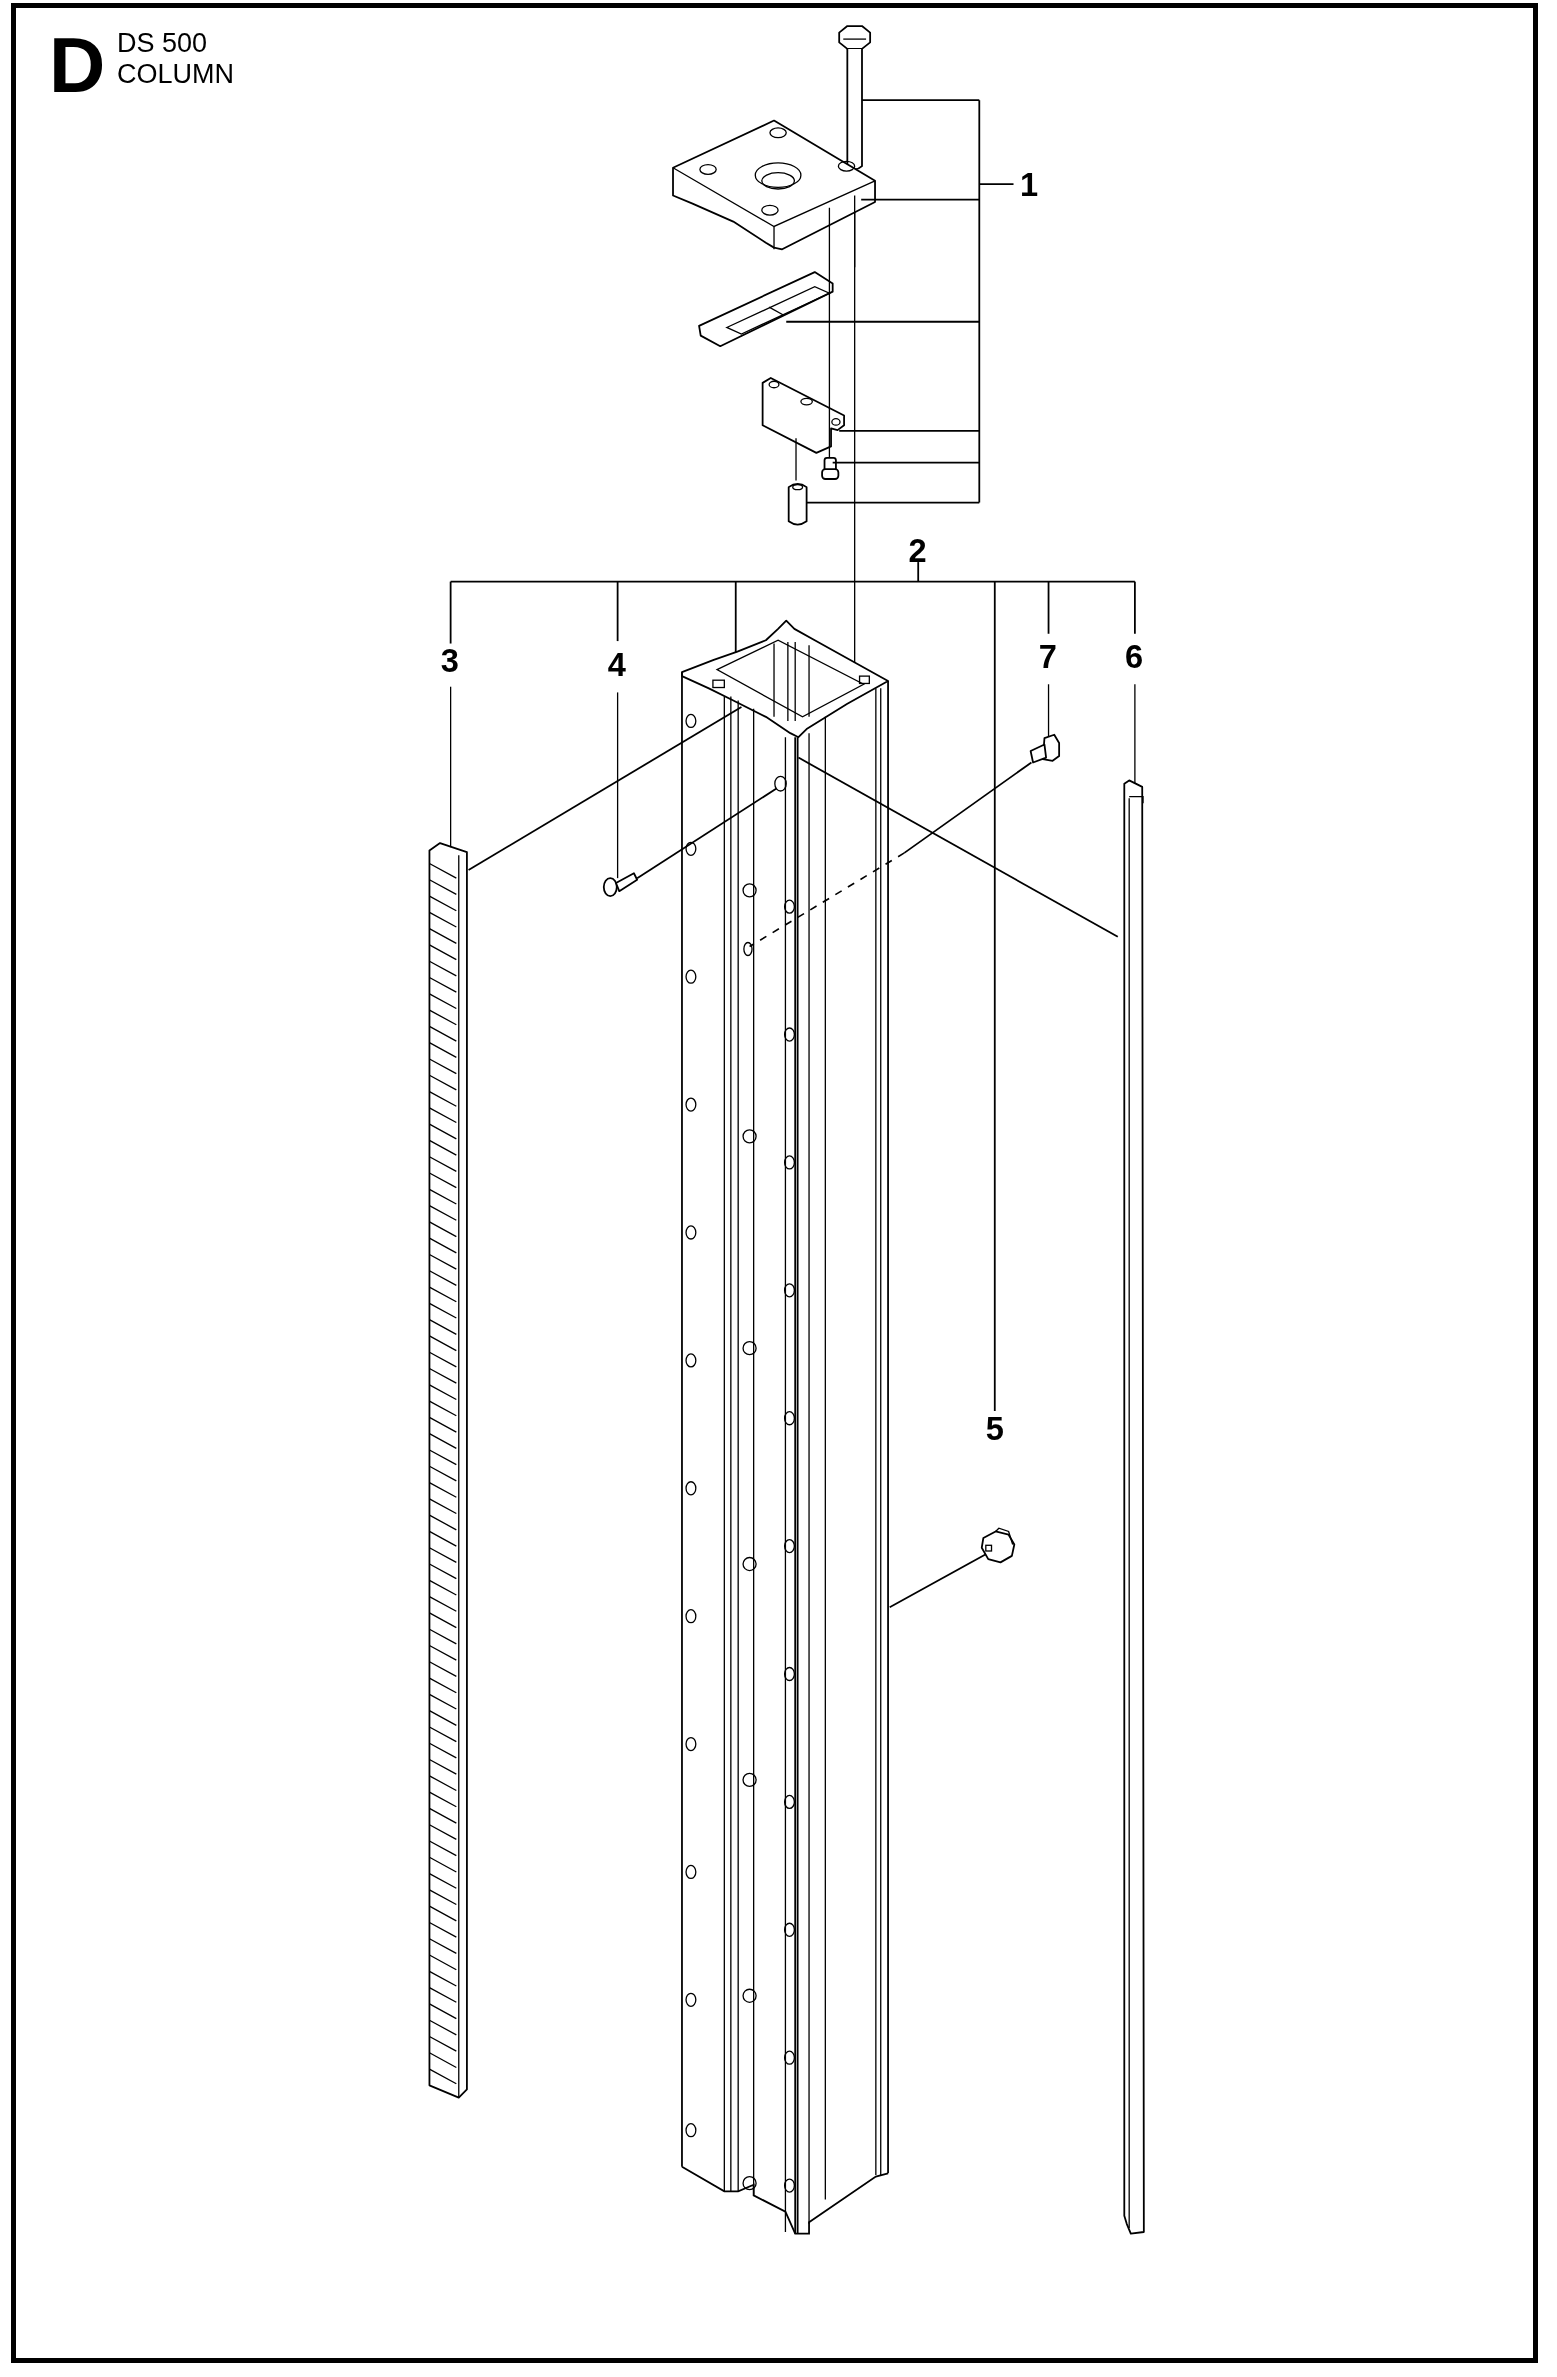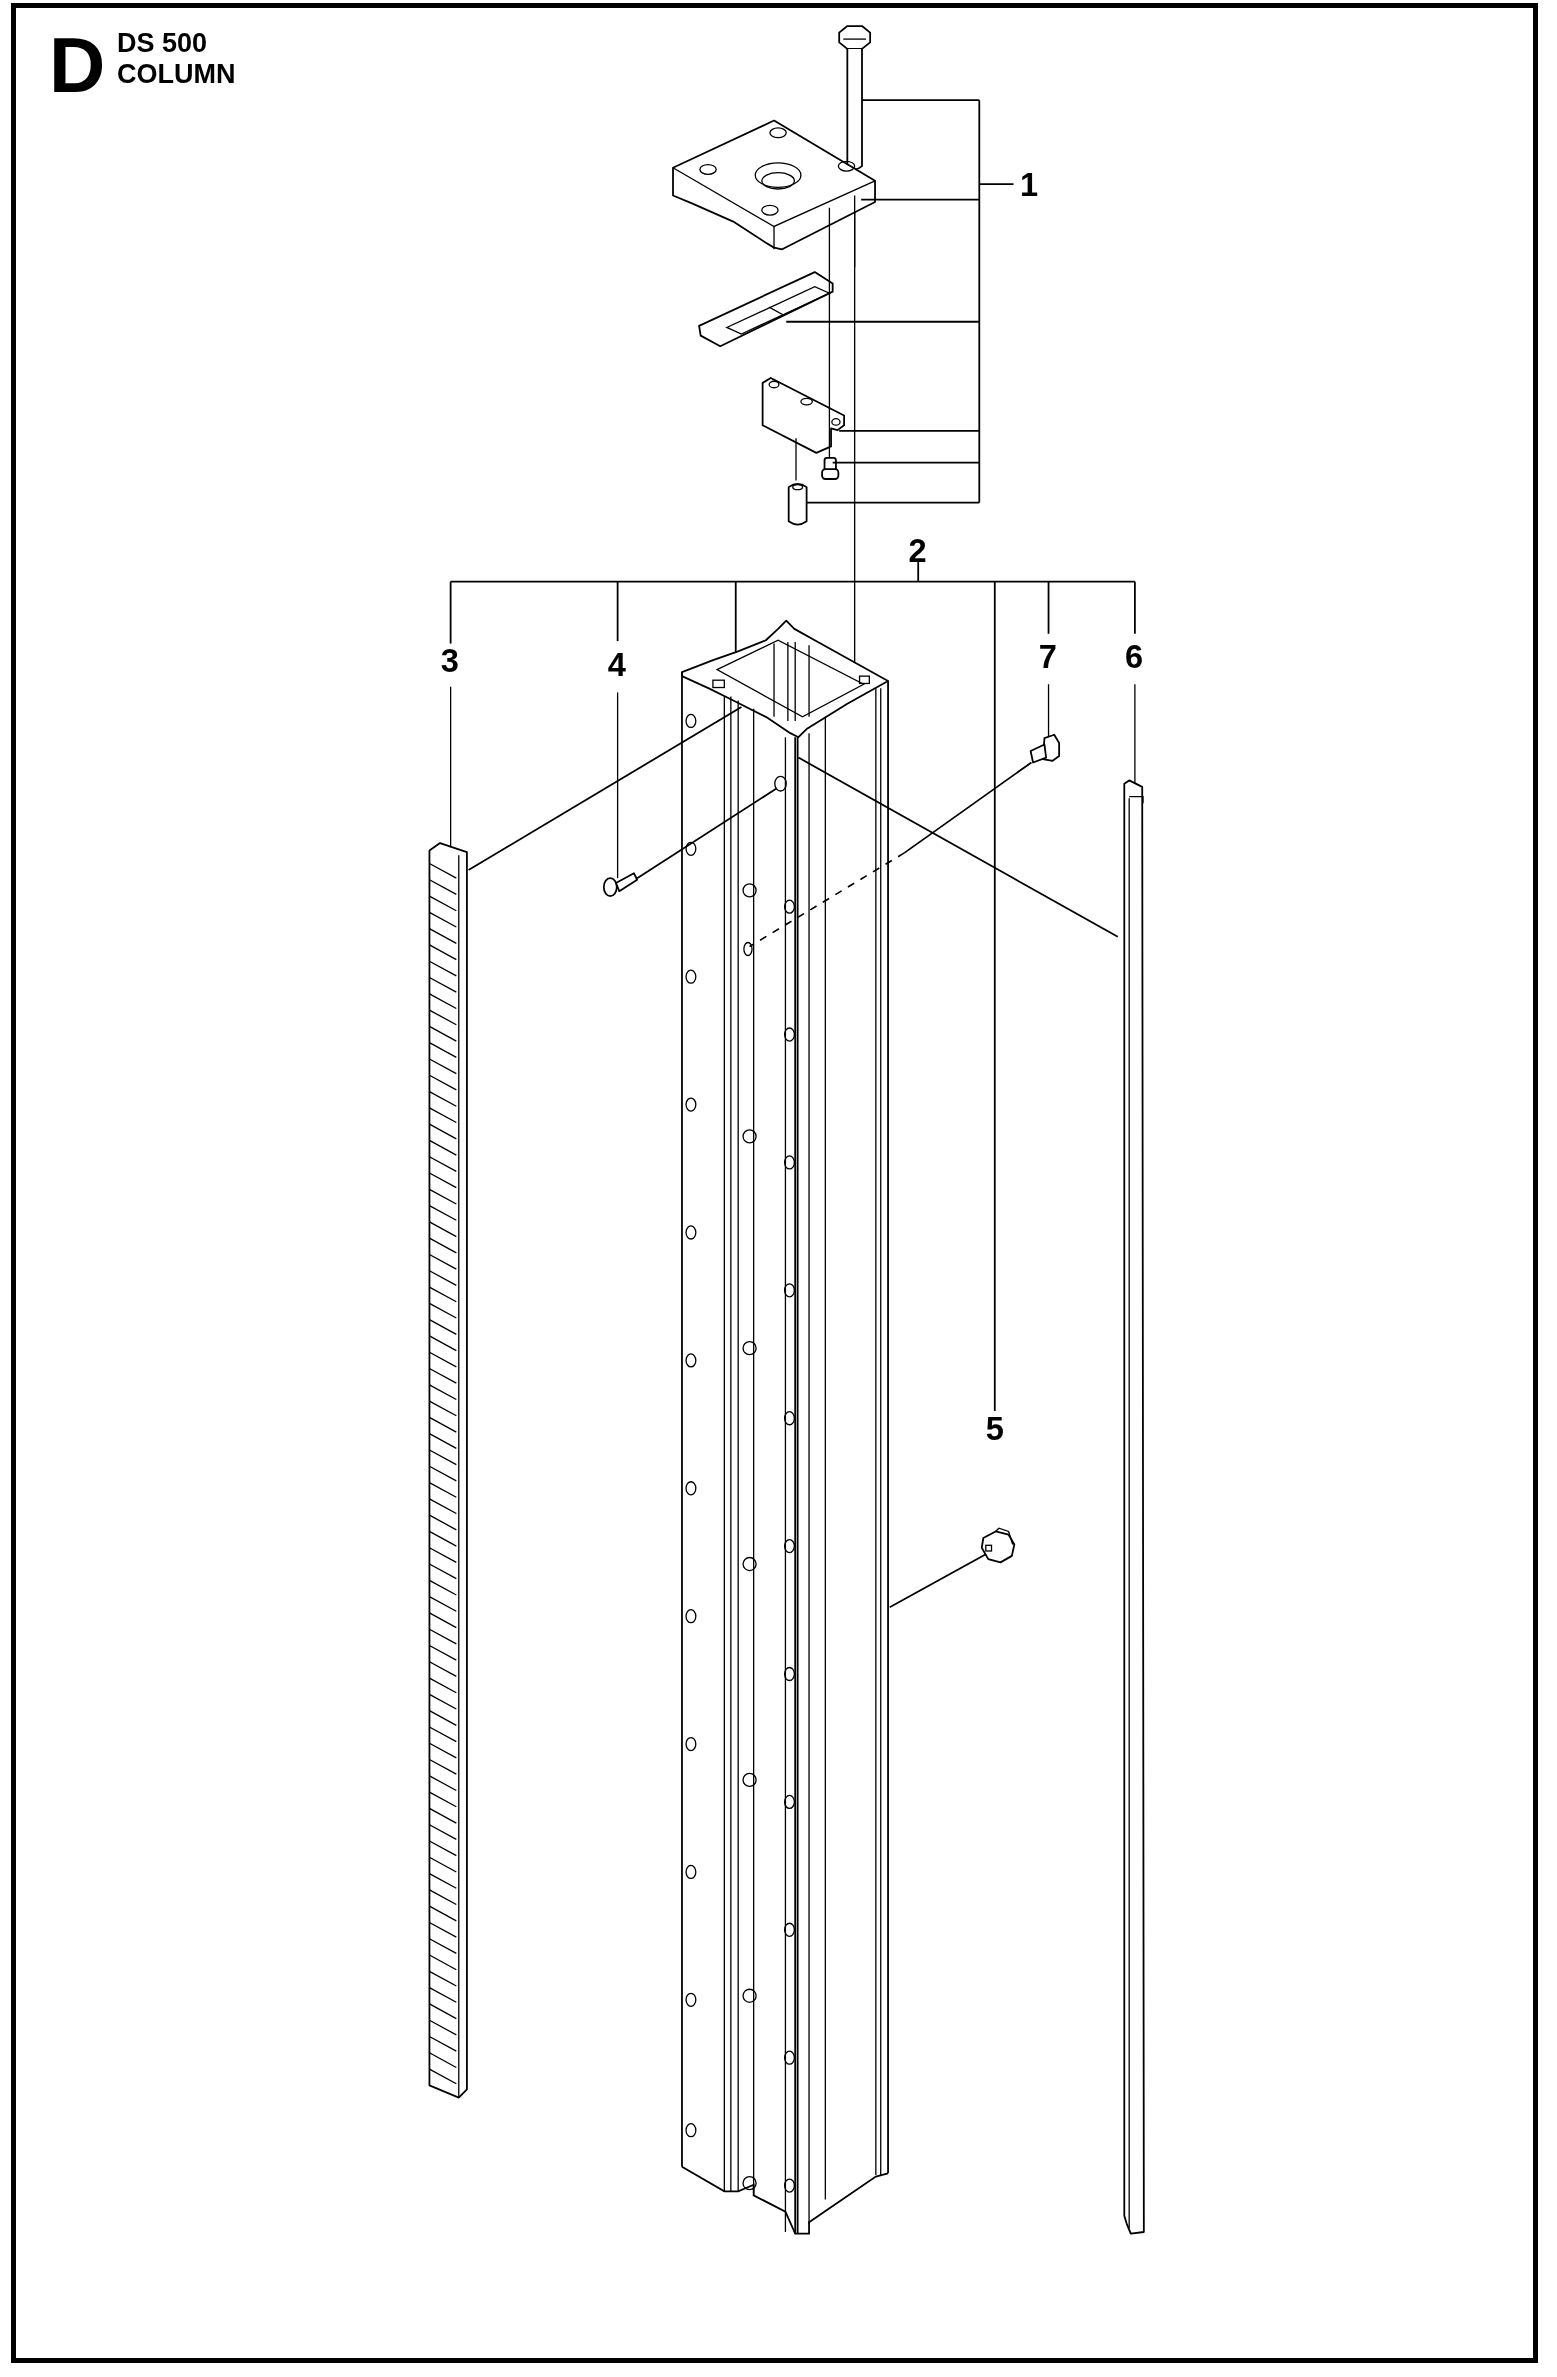--- a/index.html
+++ b/index.html
@@ -1,20 +1,20 @@
 <!DOCTYPE html>
 <html style="font-size:13px"><head>
 <meta charset="utf-8">
 <style>
   html, body { margin: 0; padding: 0; background: #ffffff; }
   body { width: 1557px; height: 2377px; position: relative; overflow: hidden; font-family: "Liberation Sans", sans-serif; }
   #sheet { position: absolute; left: 0; top: 0; width: 1557px; height: 2377px; }
   .frame { position: absolute; left: 11.4px; top: 3.3px; width: 1527px; height: 2360px; border: 5.7px solid #000; box-sizing: border-box; }
   .title-letter { position: absolute; left: 49px; top: 26px; font-size: 78px; font-weight: bold; line-height: 1; color: #000; }
-  .title-block { position: absolute; left: 117px; top: 28px; font-size: 27px; font-weight: bold; line-height: 31px; color: #000; }
+  .title-block { position: absolute; left: 117px; top: 28px; font-size: 27px; font-weight: normal; line-height: 31px; color: #000; }
   .callout { font-family: "Liberation Sans", sans-serif; font-weight: bold; font-size: 40px; fill: #000; }
   svg { position: absolute; left: 0; top: 0; }
   .ln { stroke: #000; stroke-width: 2.2; fill: none; }
   .lt { stroke: #000; stroke-width: 1.6; fill: none; }
   .part { stroke: #000; stroke-width: 2.2; fill: #fff; stroke-linejoin: round; }
   .dash { stroke: #000; stroke-width: 2; fill: none; stroke-dasharray: 9 9; }
 </style>
 </head>
 <body>
 

